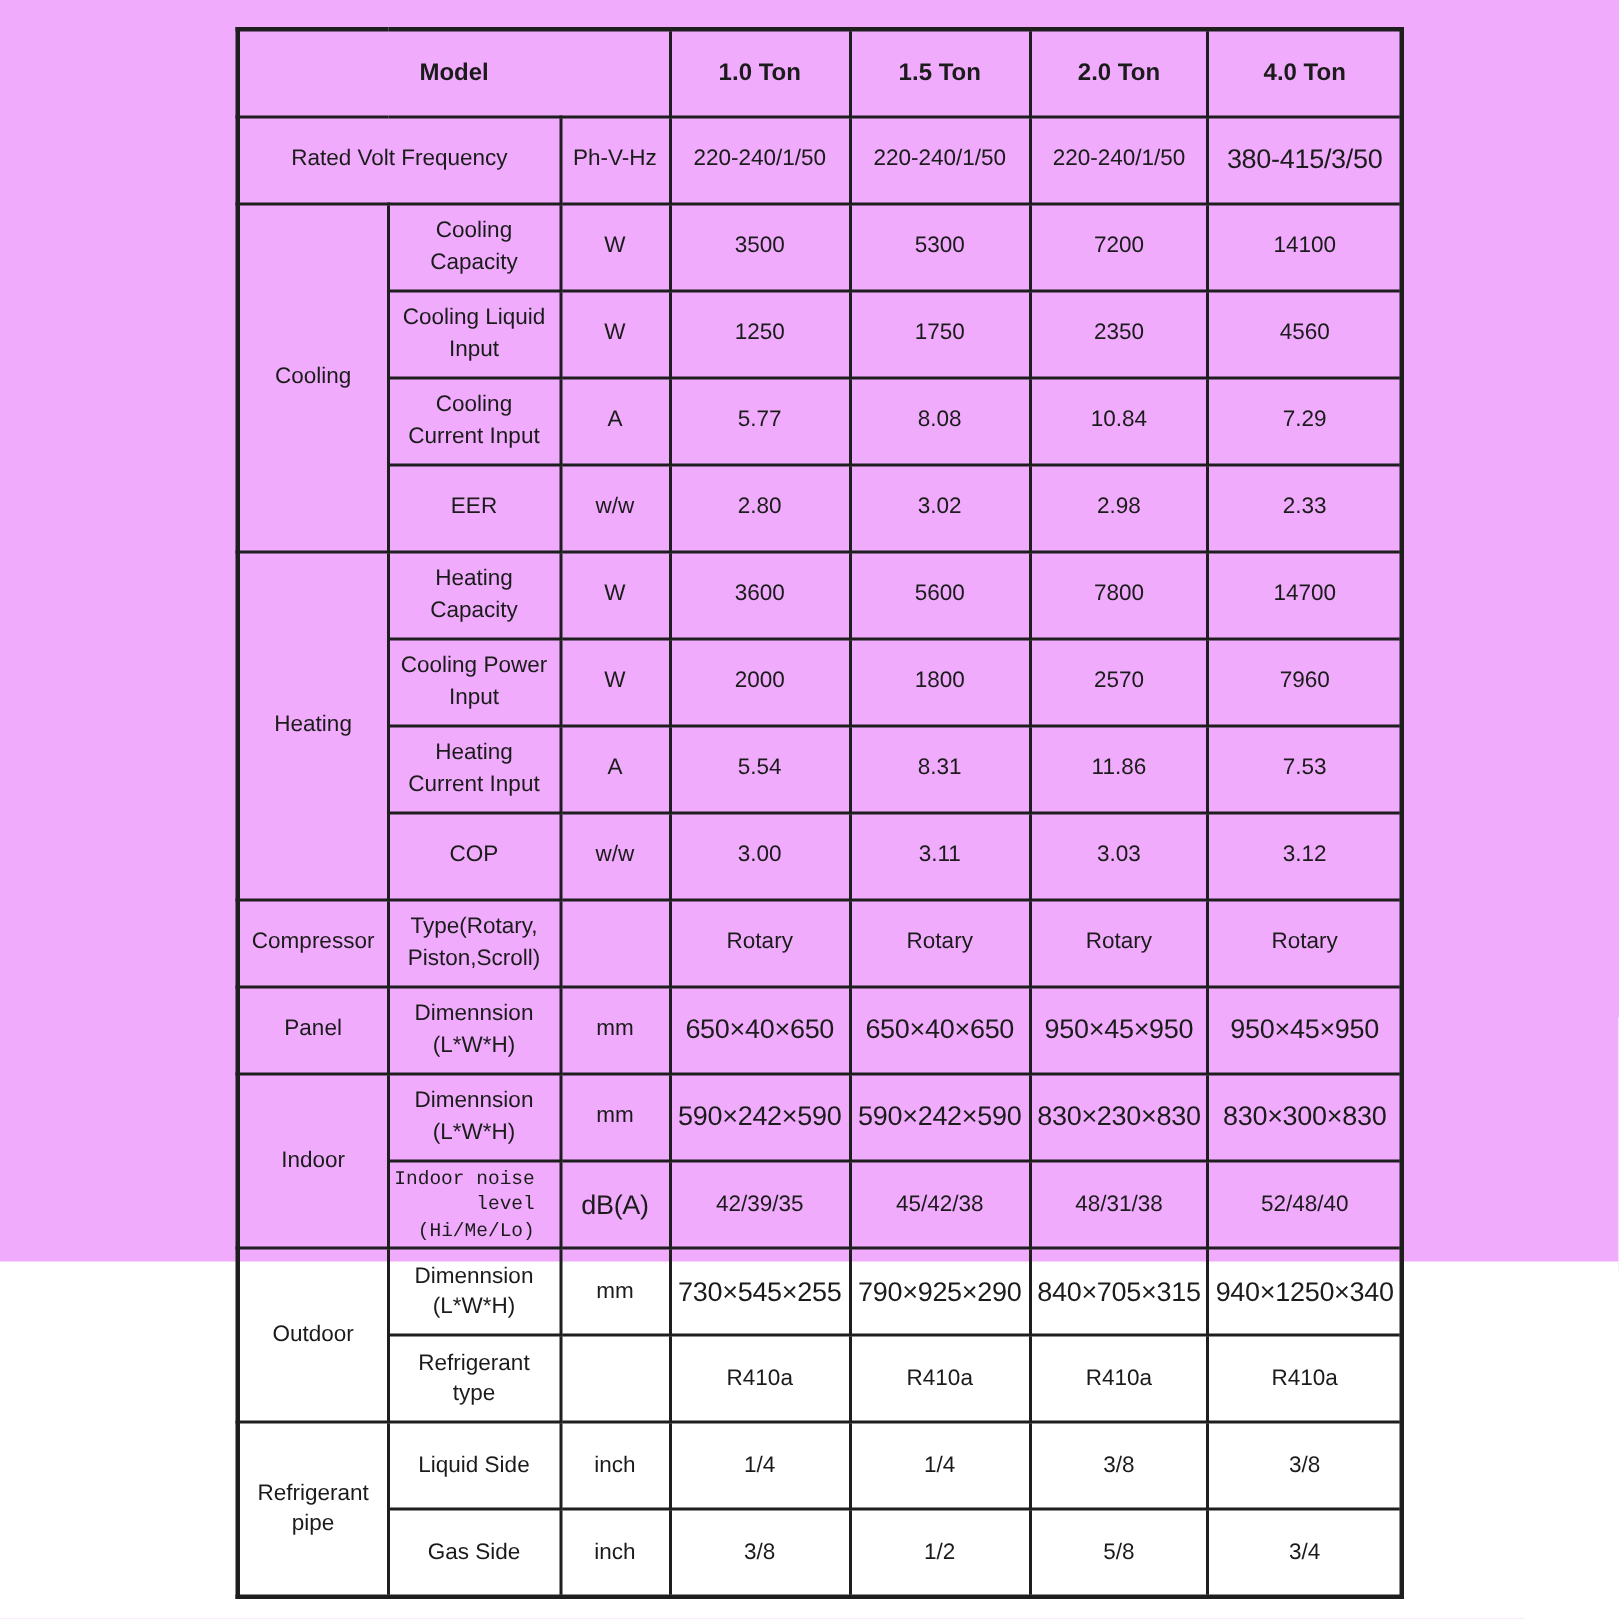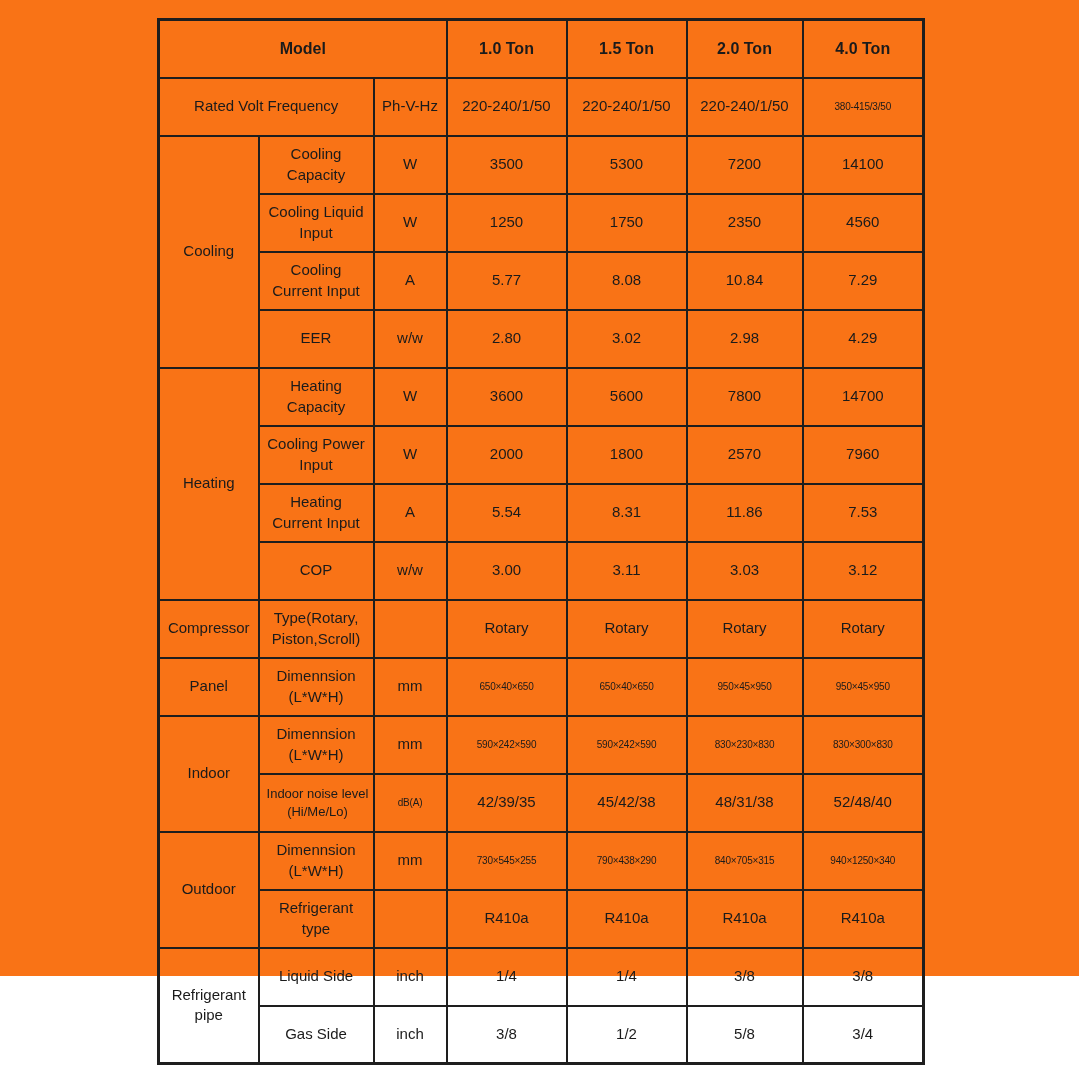--- a/index.html
+++ b/index.html
@@ -6,22 +6,22 @@
     margin: 0;
     padding: 0;
     background: #ffffff;
     width: 1079px;
     height: 1079px;
     font-family: "Liberation Sans", sans-serif;
   }
   .page {
     position: relative;
     width: 1079px;
-    height: 976px;
-    background: #f97316;
+    height: 841px;
+    background: #f0abfc;
   }
   .table-wrap {
     position: absolute;
     left: 157px;
     top: 18px;
   }
   table.spec {
     border-collapse: collapse;
     table-layout: fixed;
     border: 3px solid #1e1e1e;
@@ -36,26 +36,27 @@
     line-height: 1.35;
     box-sizing: border-box;
     overflow: hidden;
     word-wrap: break-word;
   }
   table.spec tr { height: 58px; }
   table.spec td.hdr {
     font-weight: bold;
     font-size: 16px;
   }
-  table.spec td.sm { font-size: 10px; letter-spacing: -0.2px; }
+  table.spec td.sm { font-size: 18px; letter-spacing: -0.2px; }
   table.spec td.xs { font-size: 13px; }
   table.spec td.left {
-    text-align: center;
+    text-align: right;
     padding-left: 3px;
-    padding-right: 0;
+    padding-right: 16px;
+    font-family: Liberation Mono, monospace;
   }
 </style>
 </head>
 <body>
 
 <div class="page">
   <div class="table-wrap">
     <table class="spec">
       <colgroup>
         <col style="width:100px">
@@ -106,21 +107,21 @@
             <td>8.08</td>
             <td>10.84</td>
             <td>7.29</td>
           </tr>
           <tr>
             <td>EER</td>
             <td>w/w</td>
             <td>2.80</td>
             <td>3.02</td>
             <td>2.98</td>
-            <td>4.29</td>
+            <td>2.33</td>
           </tr>
           <tr>
             <td rowspan="4">Heating</td>
             <td>Heating Capacity</td>
             <td>W</td>
             <td>3600</td>
             <td>5600</td>
             <td>7800</td>
             <td>14700</td>
           </tr>
@@ -181,21 +182,21 @@
             <td>42/39/35</td>
             <td>45/42/38</td>
             <td>48/31/38</td>
             <td>52/48/40</td>
           </tr>
           <tr>
             <td rowspan="2">Outdoor</td>
             <td>Dimennsion (L*W*H)</td>
             <td>mm</td>
             <td class="sm">730×545×255</td>
-            <td class="sm">790×438×290</td>
+            <td class="sm">790×925×290</td>
             <td class="sm">840×705×315</td>
             <td class="sm">940×1250×340</td>
           </tr>
           <tr>
             <td>Refrigerant type</td>
             <td></td>
             <td>R410a</td>
             <td>R410a</td>
             <td>R410a</td>
             <td>R410a</td>

